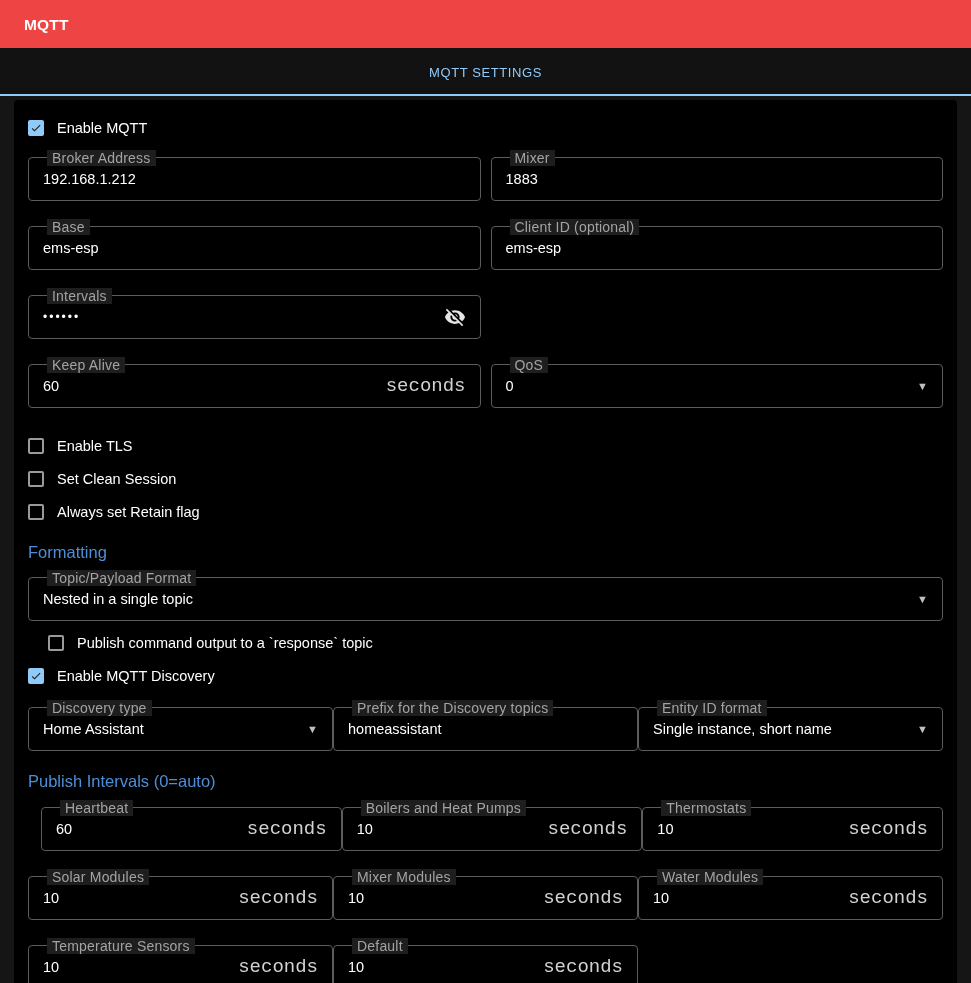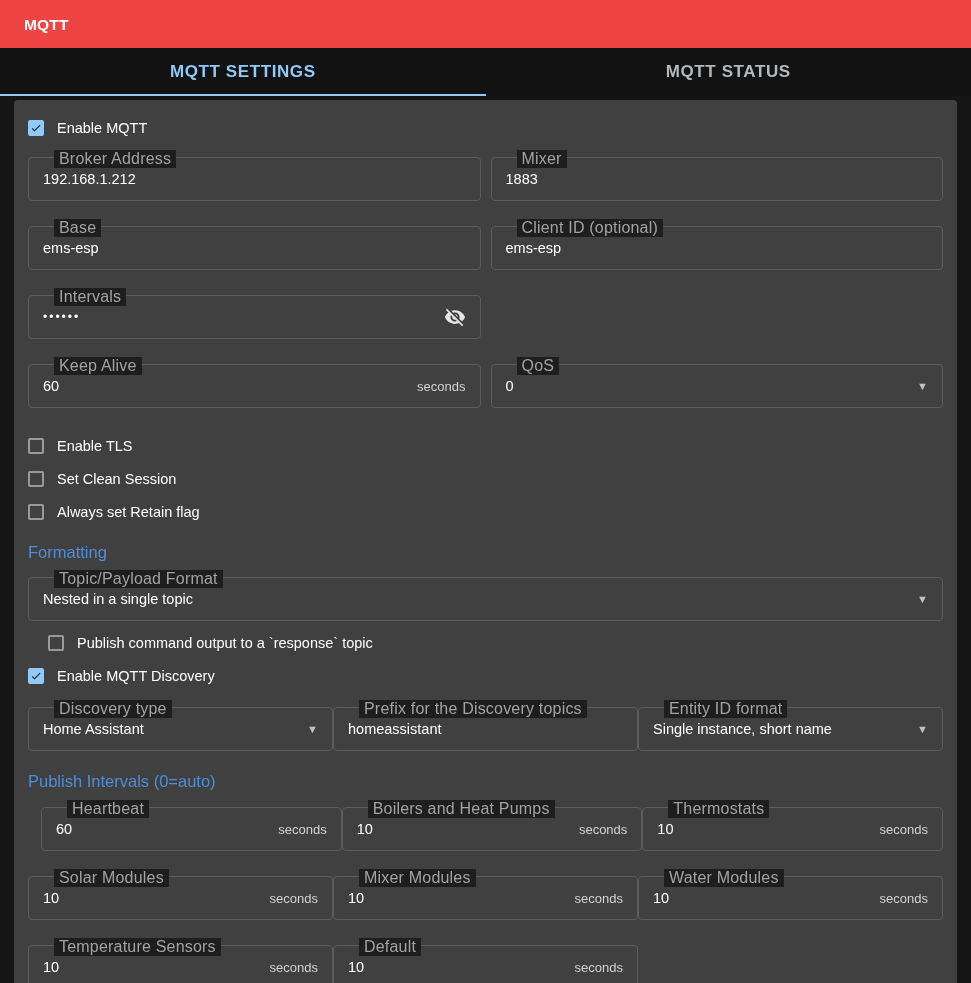--- a/index.html
+++ b/index.html
@@ -8,46 +8,46 @@
   body { display:flex; flex-direction:column; }
 
   
   .appbar { height:48px; background:#ef4444; display:flex; 
     padding:16px 24px; flex:0 0 auto; }
   .appbar .title { color:#ffffff; font-size:15.5px; font-weight:600; letter-spacing:.2px; }
 
   
   .tabbar { height:48px; background:#121212; display:flex; flex:0 0 auto; }
   .tab { flex:1; display:flex; align-items:center; justify-content:center;
-    font-size:17px; font-weight:700; letter-spacing:.6px; cursor:pointer;
+    font-size:13px; font-weight:400; letter-spacing:.6px; cursor:pointer;
     position:relative; color:#b3b9bd; }
   .tab.active { color:#90caf9; }
   .tab.active::after { content:""; position:absolute; left:0; right:0; bottom:0;
     height:2px; background:#90caf9; }
 
   
-  .card { flex:1; margin:4px 14px 0; background:#404040; border-radius:4px 4px 0 0;
+  .card { flex:1; margin:4px 14px 0; background:#000000; border-radius:4px 4px 0 0;
     padding:18px 14px 10px; overflow:hidden; }
 
   
   .cb-row { display:flex; align-items:center; gap:13px; height:20px; }
   .cb { width:16px; height:16px; border:2px solid #9a9a9a; border-radius:2px;
     flex:0 0 auto; display:flex; align-items:center; justify-content:center; }
   .cb.checked { background:#90caf9; border-color:#90caf9; }
   .cb-label { color:#ffffff; font-size:14.5px; }
 
   
   .grid2 { display:grid; grid-template-columns:1fr 1fr; gap:10px; }
   .grid3 { display:grid; grid-template-columns:1fr 1fr 1fr; }
   .field { position:relative; height:44px; border:1px solid #5c5c5c; border-radius:4px;
     display:flex; align-items:center; padding:0 14px; background:transparent; }
-  .flabel { position:absolute; top:-8px; left:25px; padding:0 5px; background:#1e1e1e;
-    color:#a3a3a3; font-size:16px; letter-spacing:.2px; white-space:nowrap; }
+  .flabel { position:absolute; top:-8px; left:18px; padding:0 5px; background:#1e1e1e;
+    color:#a3a3a3; font-size:14px; letter-spacing:.2px; white-space:nowrap; }
   .fvalue { color:#ffffff; font-size:14.5px; flex:1; white-space:nowrap; overflow:hidden; }
-  .fsuffix { color:#d2d2d2; font-size:13px; margin-left:8px; }
+  .fsuffix { color:#d2d2d2; font-size:19px; margin-left:8px;font-family:Liberation Mono, monospace; }
   .farrow { color:#c0c0c0; font-size:11px; margin-left:8px; flex:0 0 auto; }
   .eye-btn { background:none; border:none; padding:0; margin-left:8px; cursor:pointer;
     display:flex; align-items:center; }
 
   
   .section-h { color:#4e8ed8; font-size:16.5px; font-weight:400; line-height:18px; }
 
   
   .mt-row1 { margin-top:19px; }
   .mt-row  { margin-top:25px; }
@@ -63,23 +63,20 @@
 <body>
 
 <header class="appbar">
   <span class="title">MQTT</span>
 </header>
 
 <nav class="tabbar">
   <div class="tab active">
     <span>MQTT SETTINGS</span>
   </div>
-  <div class="tab">
-    <span>MQTT STATUS</span>
-  </div>
 </nav>
 
 <main class="card">
 
   <div class="cb-row">
     <span class="cb checked">
       <svg viewBox="0 0 24 24" width="14" height="14">
           <path d="M9 16.17L4.83 12l-1.42 1.41L9 19 21 7l-1.41-1.41z" fill="#1e1e1e"></path>
         </svg>
     </span>

